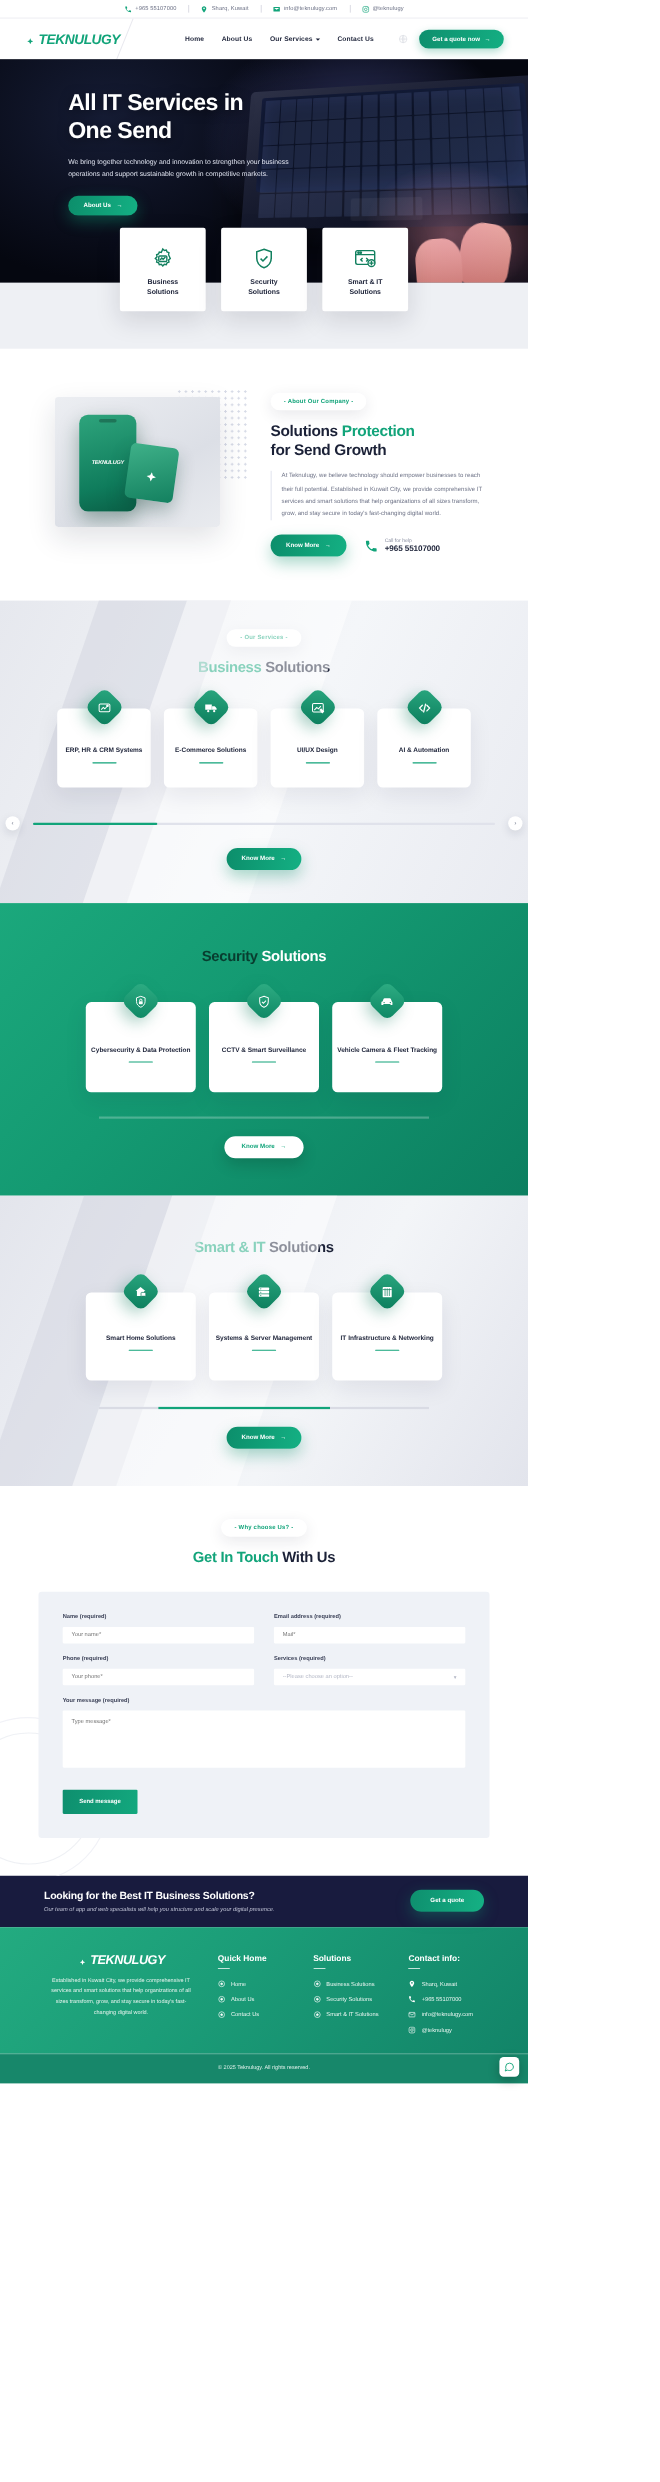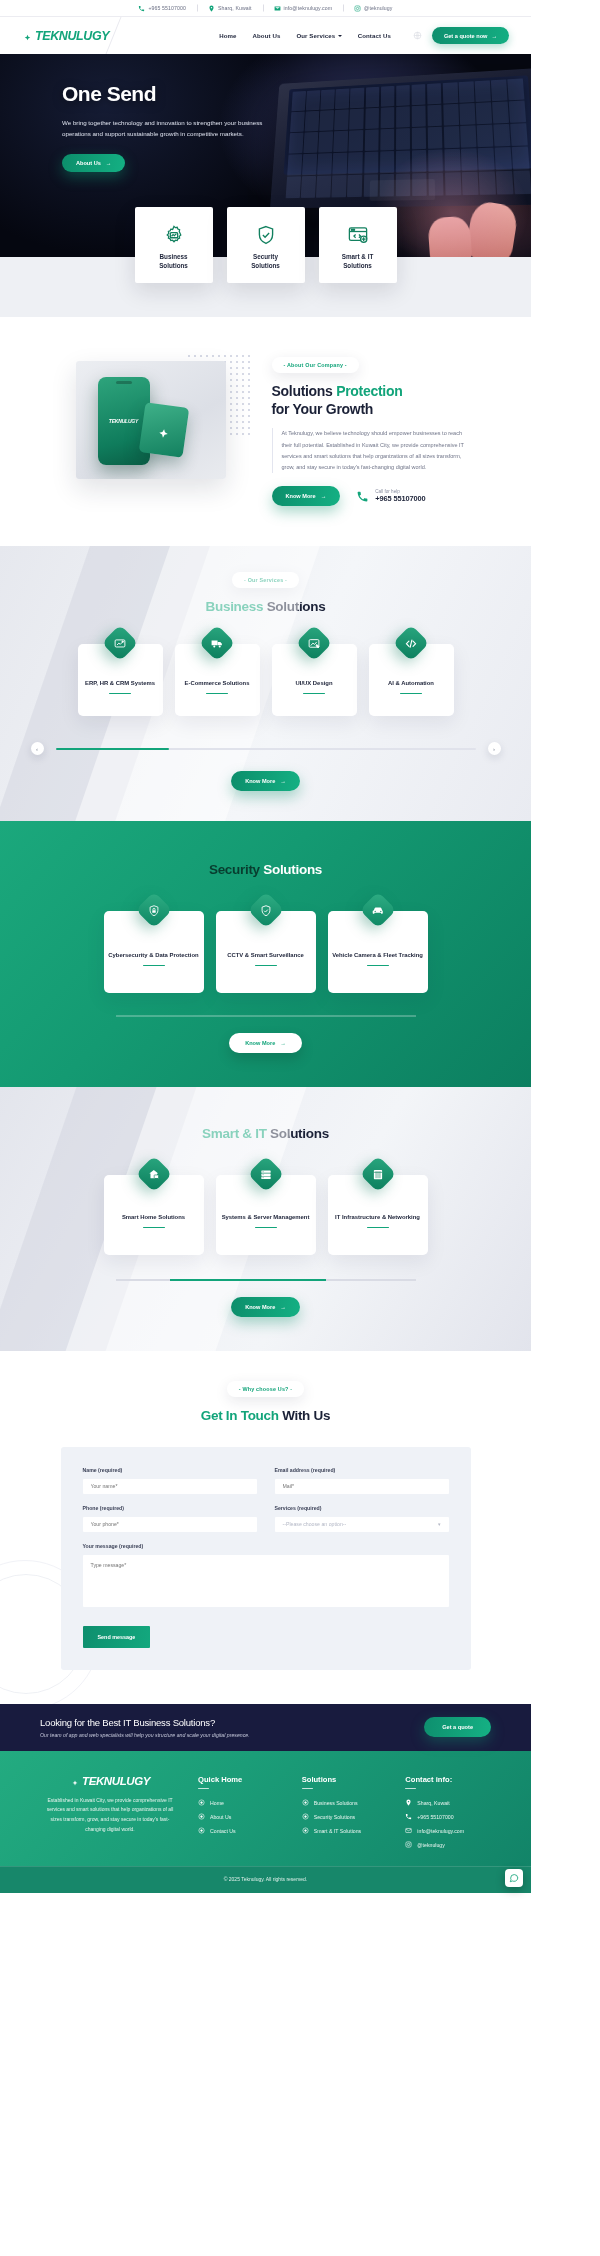--- a/index.html
+++ b/index.html
@@ -2,21 +2,21 @@
 <html><head>
 <meta charset="utf-8">
 <style>
   * { box-sizing: border-box; margin: 0; padding: 0; }
   body {
     width: 600px; height: 2256px;
     font-family: "Liberation Sans", sans-serif;
     background: #ffffff; color: #1a1f36;
     overflow: hidden; position: relative;
   }
-  .page { width: 531px; position: relative; }
+  .page { width: 480px; position: relative; }
 
   
   .topbar {
     height: 17px; display: flex; align-items: center; justify-content: center;
     gap: 0px; background: #ffffff; border-bottom: 1px solid #ececf1;
     font-size: 5.2px; color: #6a6f84; letter-spacing: .1px;
   }
   .tb-item { display: flex; align-items: center; gap: 3px; padding: 0 11px; position: relative; }
   .tb-item + .tb-item::before {
     content: ""; position: absolute; left: 0; top: 50%; transform: translateY(-50%);
@@ -271,21 +271,21 @@
   .btn-send {
     margin-top: 4px; background: linear-gradient(100deg,#0e8f6e,#13a87e); color: #fff;
     font-size: 5.4px; font-weight: 700; border: none; border-radius: 1px;
     padding: 8px 15px; cursor: pointer;
   }
 
   
   .ctaband {
     background: #181b3e; padding: 13px 40px; display: flex; align-items: center;
   }
-  .cta-h { font-size: 9.5px; font-weight: 400; color: #fff; letter-spacing: -.2px; }
+  .cta-h { font-size: 9.5px; font-weight: 700; color: #fff; letter-spacing: -.2px; }
   .cta-p { font-size: 5.2px; color: #c3c6d8; font-style: italic; margin-top: 4px; }
   .btn-getquote {
     margin-left: auto; background: linear-gradient(100deg,#0e8f6e,#15b184); color: #fff;
     font-size: 5.6px; font-weight: 700; border: none; border-radius: 20px;
     padding: 7px 18px; box-shadow: 0 5px 14px rgba(14,143,110,.4); cursor: pointer; white-space: nowrap;
   }
 
   
   .footer {
     background: linear-gradient(135deg,#23ab80 0%, #1b9d78 40%, #128468 100%);
@@ -471,20 +471,21 @@
           <i></i>
           <i></i>
           <i></i>
       </div>
       <div class="trackpad"></div>
     </div>
     <div class="hand h1"></div>
     <div class="hand h2"></div>
     <div class="hero-body">
       <div class="hero-h1">
+        <div>All IT Services in</div>
         <div>One Send</div>
       </div>
       <p class="hero-p">We bring together technology and innovation to strengthen your business operations and support sustainable growth in competitive markets.</p>
       <button class="btn-about">
         <span>About Us</span>
         <span>→</span>
       </button>
     </div>
   </div>
 
@@ -546,21 +547,21 @@
           <svg viewBox="0 0 24 24" fill="#fff">
               <path d="M12 2.5v5.6M7.6 4.3l2.1 4.4M16.4 4.3l-2.1 4.4M3.6 9.2l4.8 2.1M20.4 9.2l-4.8 2.1M12 10.8l1.9 4.5 4.5 1.9-4.5 1.9L12 23.6l-1.9-4.5L5.6 17.2l4.5-1.9z"></path>
             </svg>
         </div>
       </div>
     </div>
     <div class="about-right">
       <span class="pill">- About Our Company -</span>
       <h2 class="about-h2">
         <span>Solutions </span><span class="g">Protection</span><br>
-        <span>for Your Growth</span>
+        <span>for Send Growth</span>
       </h2>
       <p class="about-p">At Teknulugy, we believe technology should empower businesses to reach their full potential. Established in Kuwait City, we provide comprehensive IT services and smart solutions that help organizations of all sizes transform, grow, and stay secure in today's fast-changing digital world.</p>
       <div class="about-cta">
         <button class="btn-know">
           <span>Know More</span>
           <span>→</span>
         </button>
         <div class="callwrap">
           <span class="call-ic">
             <svg viewBox="0 0 24 24" fill="#12a47a">

